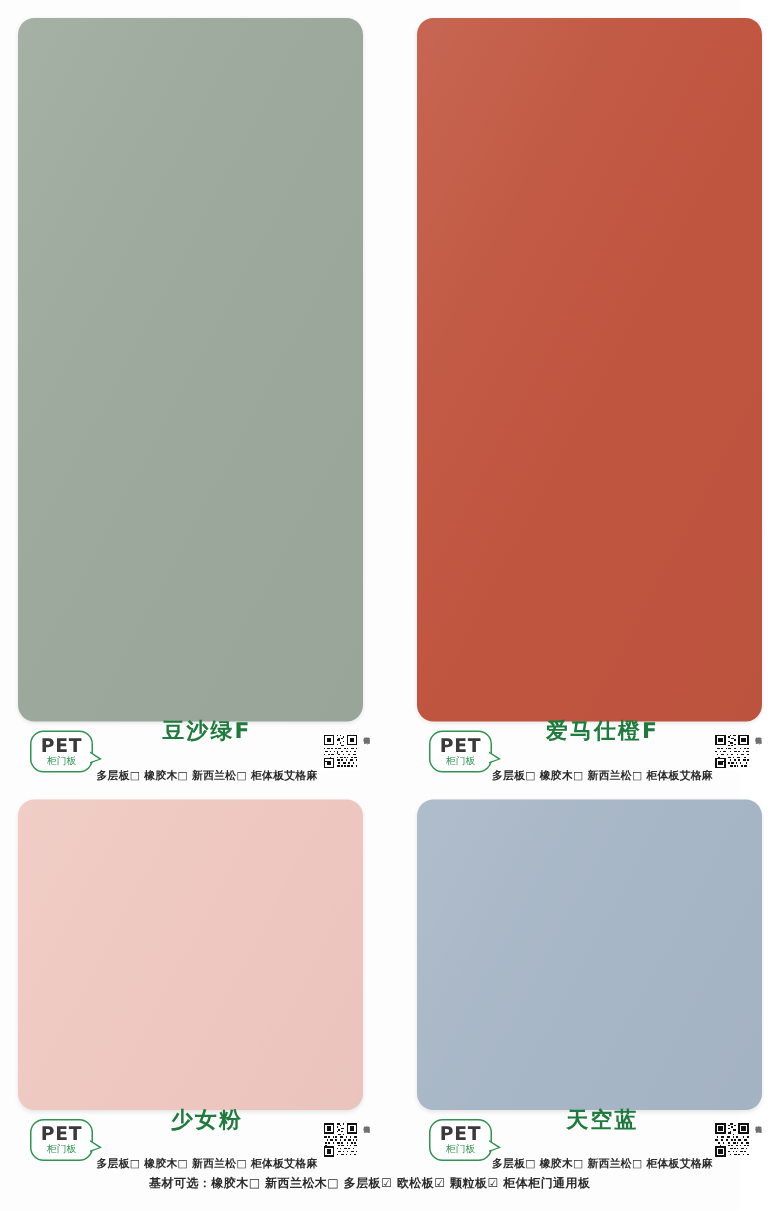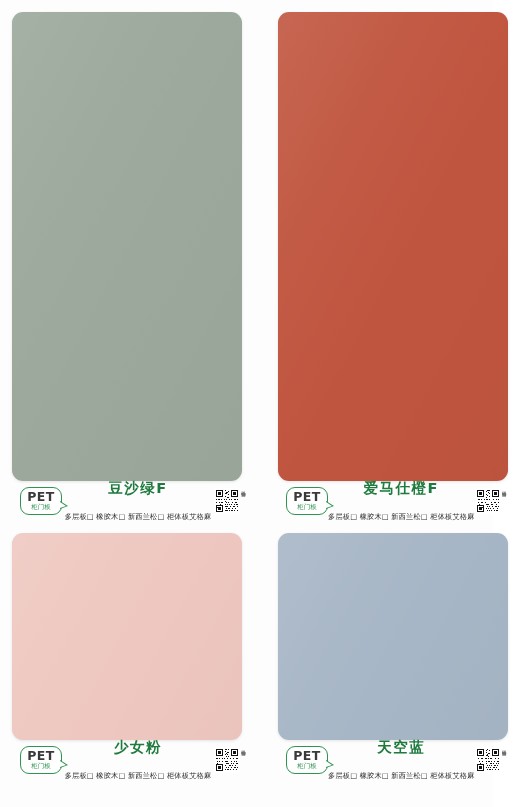--- a/index.html
+++ b/index.html
@@ -95,21 +95,21 @@
     display:flex; flex-direction:column;
     align-items:center; justify-content:center;
     padding-bottom:1px;
   }
   .color-name {
     font-size:14.5px; font-weight:700;
     color:#1f7a3d; letter-spacing:1.5px;
     line-height:17px; white-space:nowrap;
   }
   .material-line {
-    font-size:7.2px; font-weight:400;
+    font-size:7.2px; font-weight:700;
     color:#2b2b2b; letter-spacing:0.2px;
     line-height:11px; white-space:nowrap;
     margin-top:14px;
   }
 
   
   .qr-block { flex:0 0 auto; display:flex; align-items:center; gap:1px; }
   .qr {
     width:26px; height:26px;
     background:#ffffff;
@@ -524,14 +524,17 @@
               </g>
             </svg>
           </div>
           <div class="qr-side">扫码查看详情</div>
         </div>
       </div>
     </div>
 
   </div>
 
+  <div class="footer">
+    <div class="footer-text">基材可选：橡胶木□ 新西兰松木□ 多层板☑ 欧松板☑ 颗粒板☑ 柜体柜门通用板</div>
+  </div>
 
 </div>
 
 </body></html>

